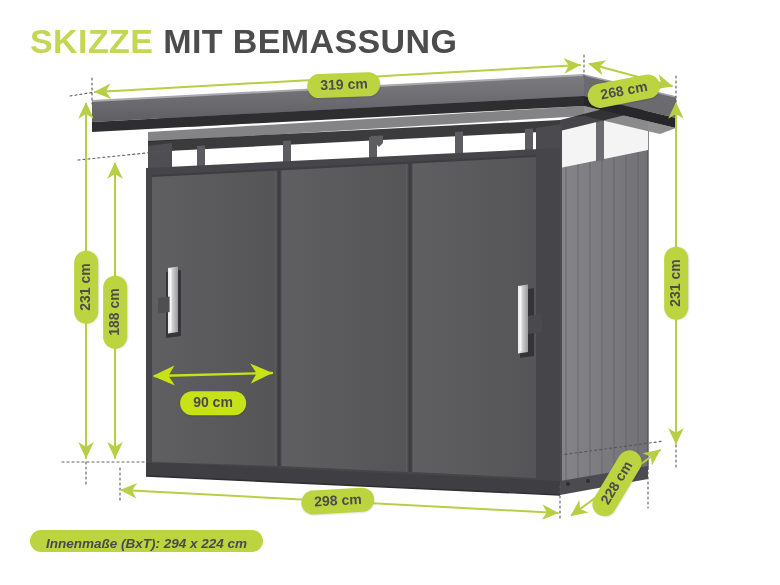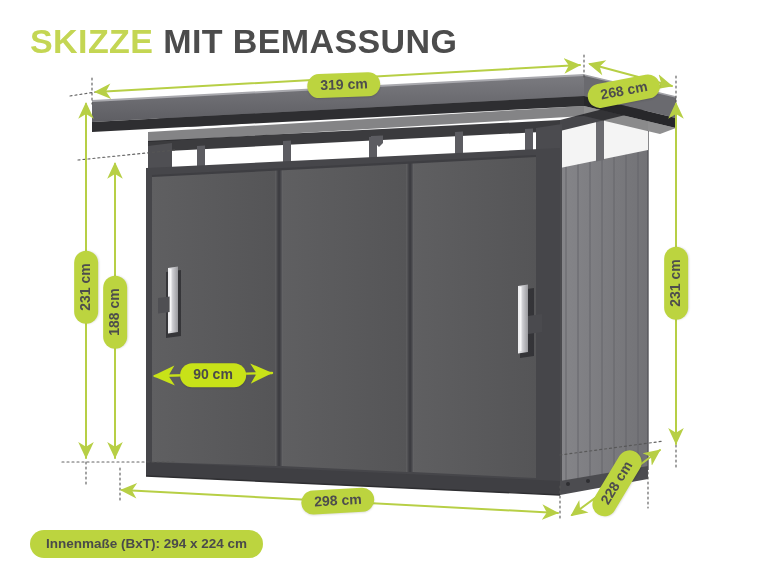--- a/index.html
+++ b/index.html
@@ -28,35 +28,36 @@
     background:#bcd43f;
     color:#4d4d4d;
     font-size:14px;font-weight:bold;
     border-radius:999px;
     padding:4px 13px 5px 13px;
     white-space:nowrap;
     line-height:1.05;
     box-shadow:0 1px 2px rgba(0,0,0,.13);
     transform-origin:50% 50%;
   }
-  .pill.bright{background:#c8e218;color:#4a4a4a;}
+  .pill.bright{background:#c8e218;color:#4a4a4a;margin-top:28px;}
   .pill.vert{transform:translate(-50%,-50%) rotate(-90deg);}
   .pill.flat{transform:translate(-50%,-50%);}
   .pill.tilt-roof{transform:translate(-50%,-50%) rotate(-11deg);}
   .pill.tilt-depth{transform:translate(-50%,-50%) rotate(-59deg);}
   .pill.tilt-bot{transform:translate(-50%,-50%) rotate(-3.2deg);}
   .pill.tilt-top{transform:translate(-50%,-50%) rotate(-2.2deg);}
 
   
   #caption{
     position:absolute;left:30px;top:530px;
     background:#bcd43f;color:#4a4a4a;
     font-size:13.5px;font-weight:bold;
-    border-radius:999px;padding:6px 16px 7px 16px;
+    border-radius:999px;padding:6px 16px 1px 16px;
     white-space:nowrap;
+    font-style:italic;
   }
 </style>
 </head>
 <body>
 
 <div id="title">
   <span class="hl">SKIZZE</span><span>&nbsp;</span><span class="rest">MIT BEMASSUNG</span>
 </div>
 
 <div id="stage">

